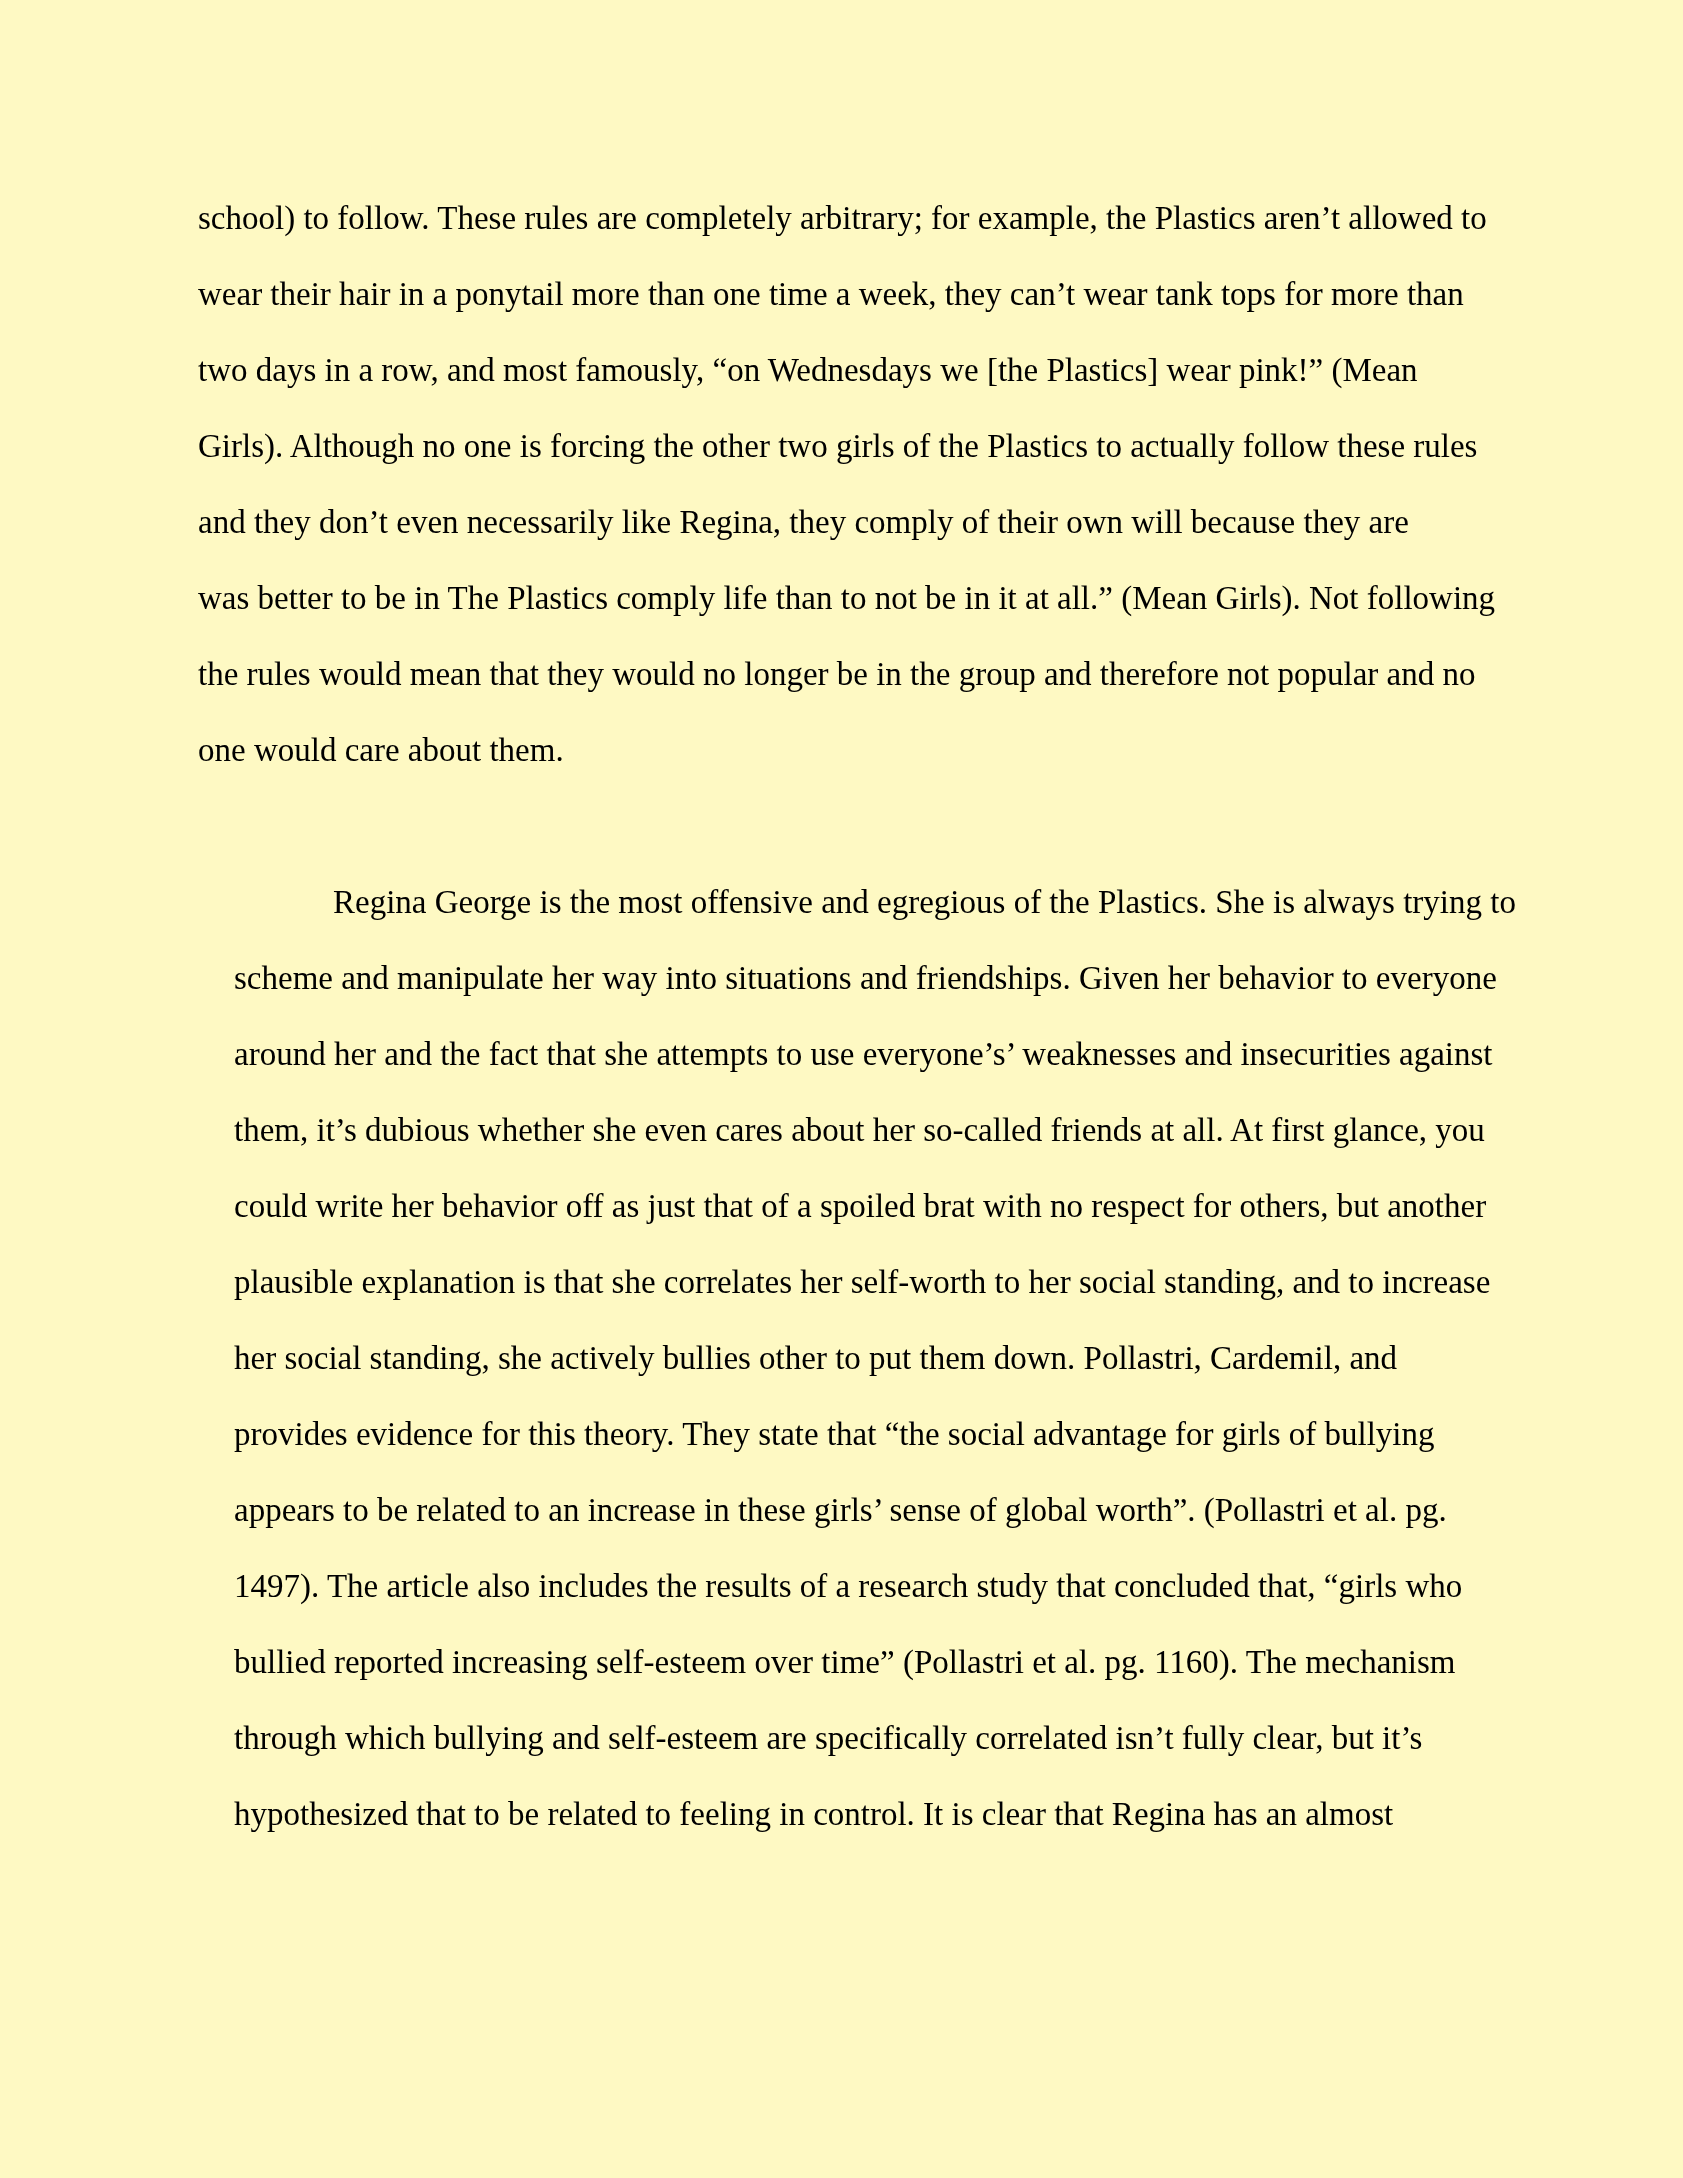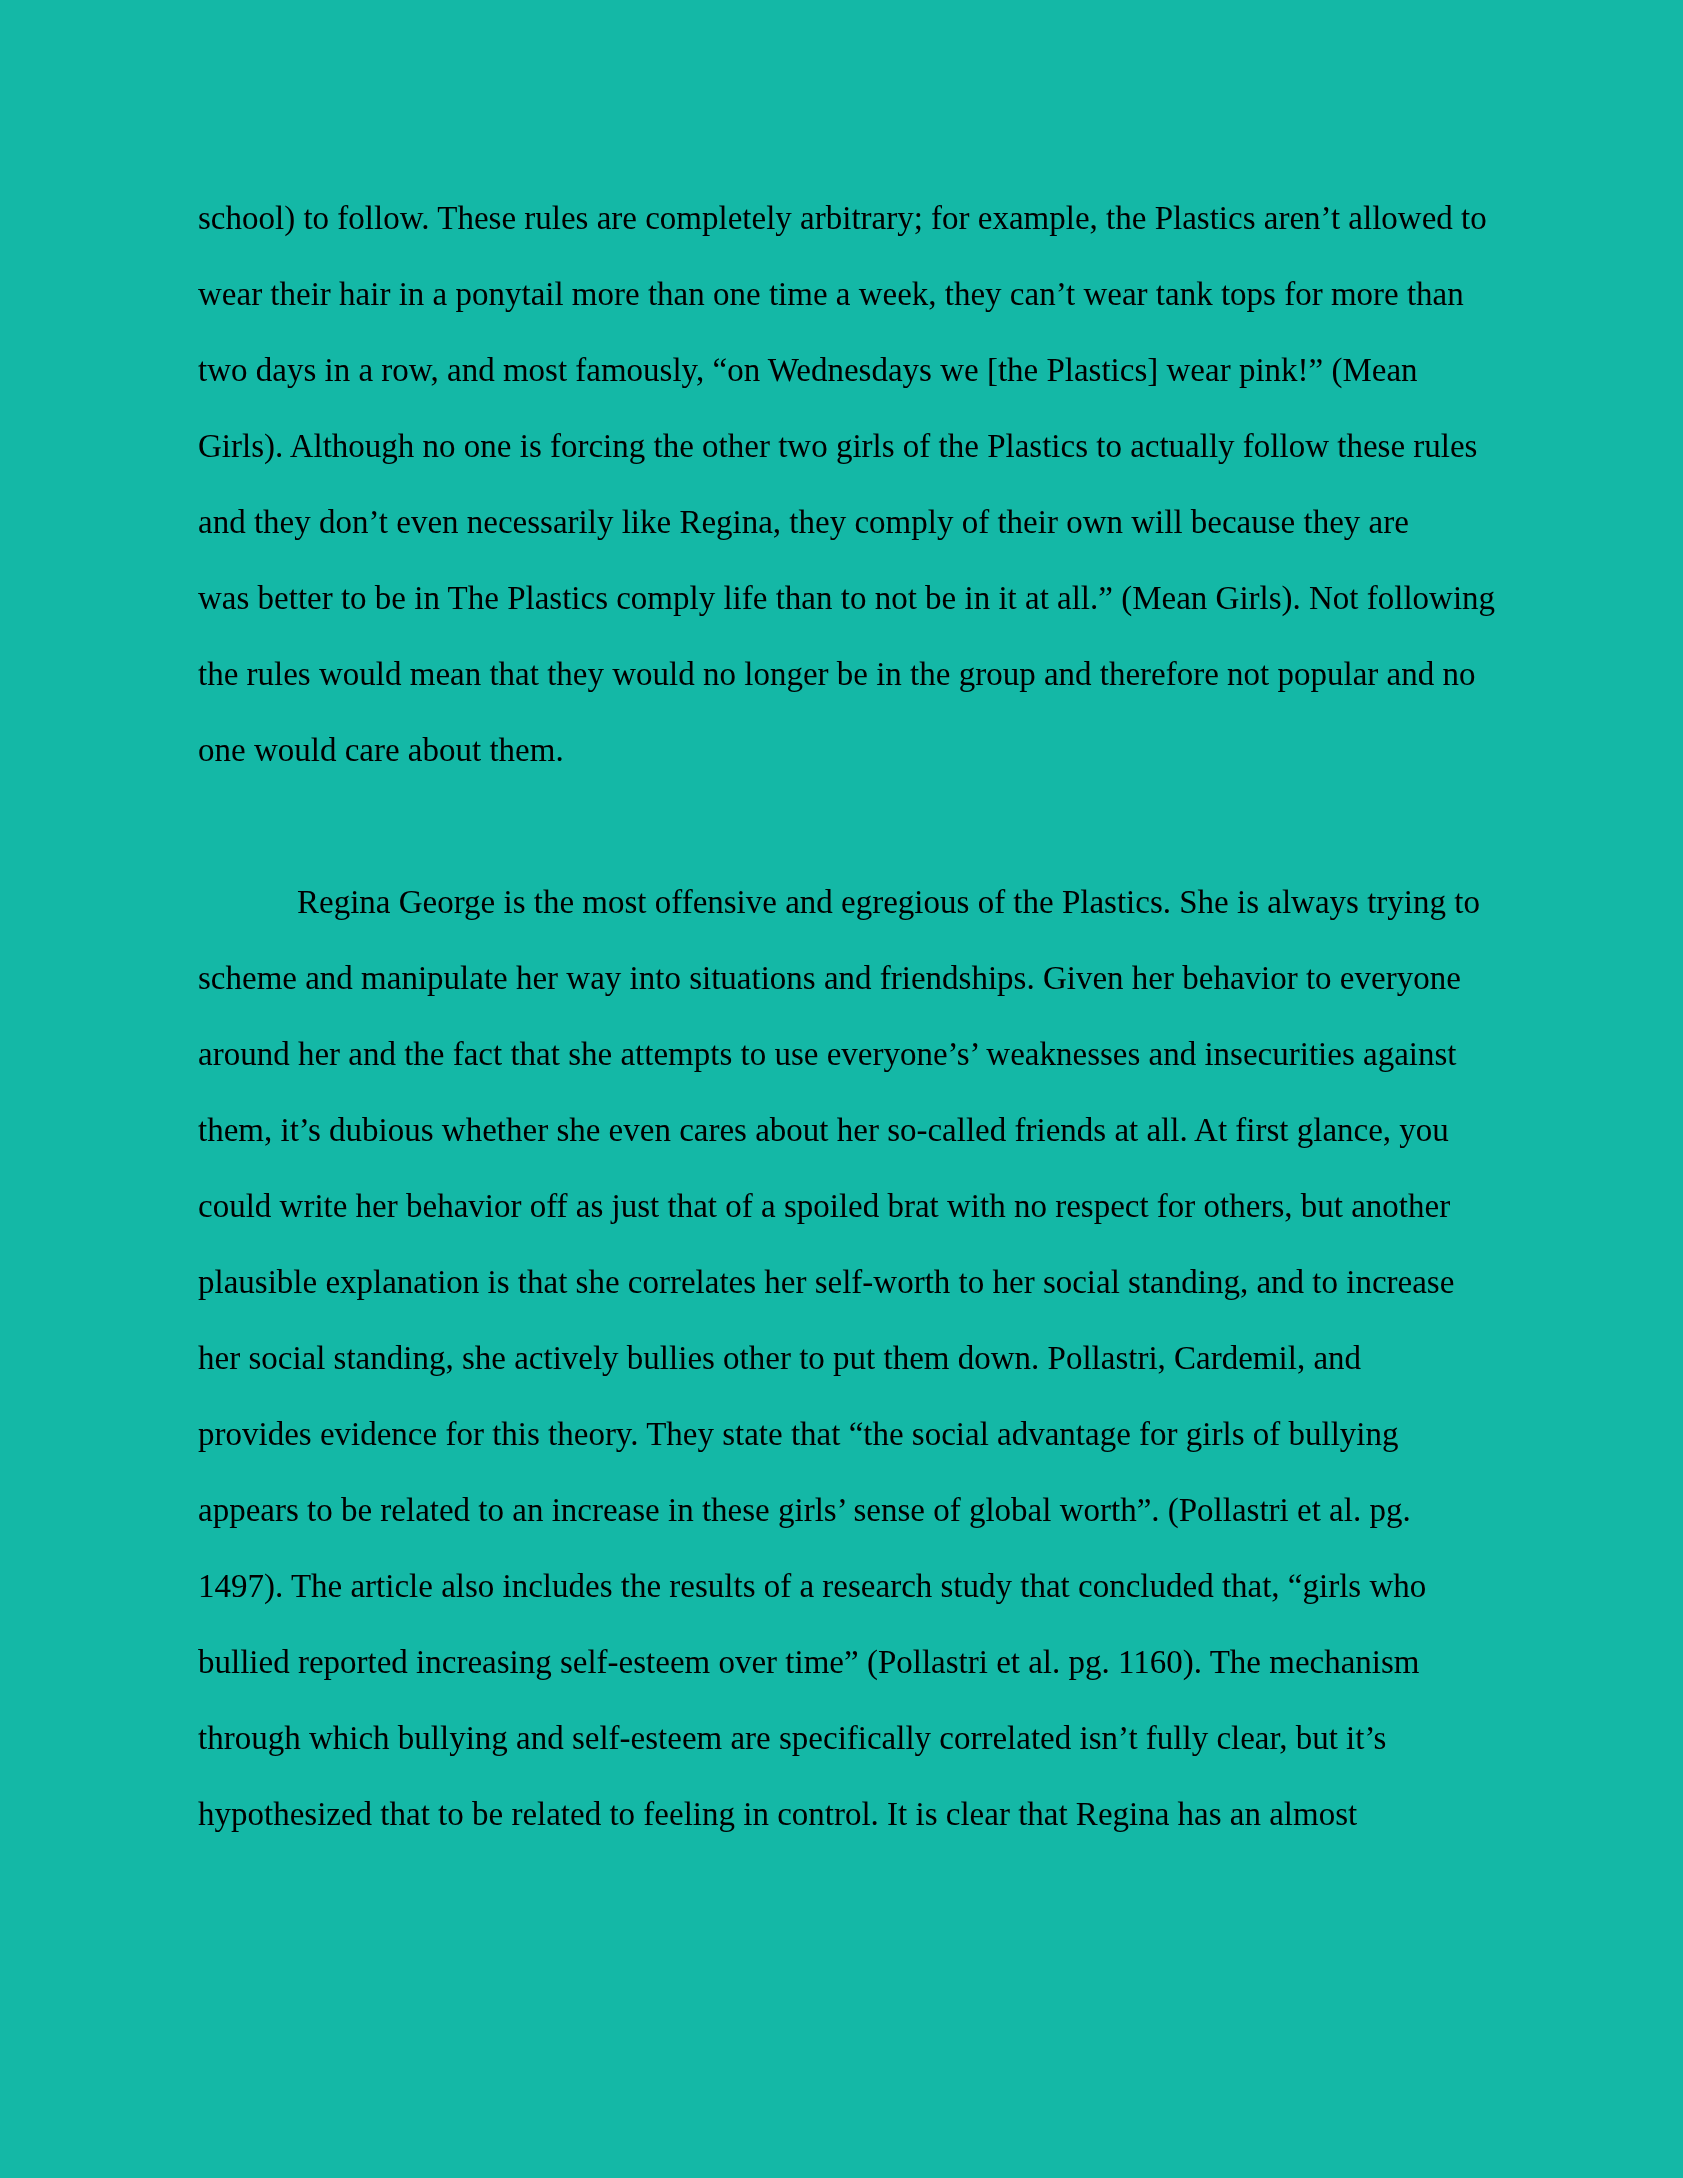--- a/index.html
+++ b/index.html
@@ -4,37 +4,38 @@
 <style>
   html, body {
     margin: 0;
     padding: 0;
     background: #ffffff;
   }
   .page {
     position: relative;
     width: 1683px;
     height: 2178px;
-    background: #14b8a6;
+    background: #fef9c3;
     overflow: hidden;
     font-family: "Liberation Serif", "DejaVu Serif", serif;
     color: #000000;
   }
   .text-block {
     position: absolute;
     left: 198px;
     top: 180px;
     width: 1307px;
   }
   .para {
     margin: 0;
     padding: 0;
   }
   .para + .para {
     margin-top: 76px; 
+    margin-left: 36px;
   }
   .line {
     height: 76px;
     line-height: 76px;
     font-size: 33px;
     white-space: nowrap;
     letter-spacing: 0px;
   }
   .line.indent {
     padding-left: 99px; 

